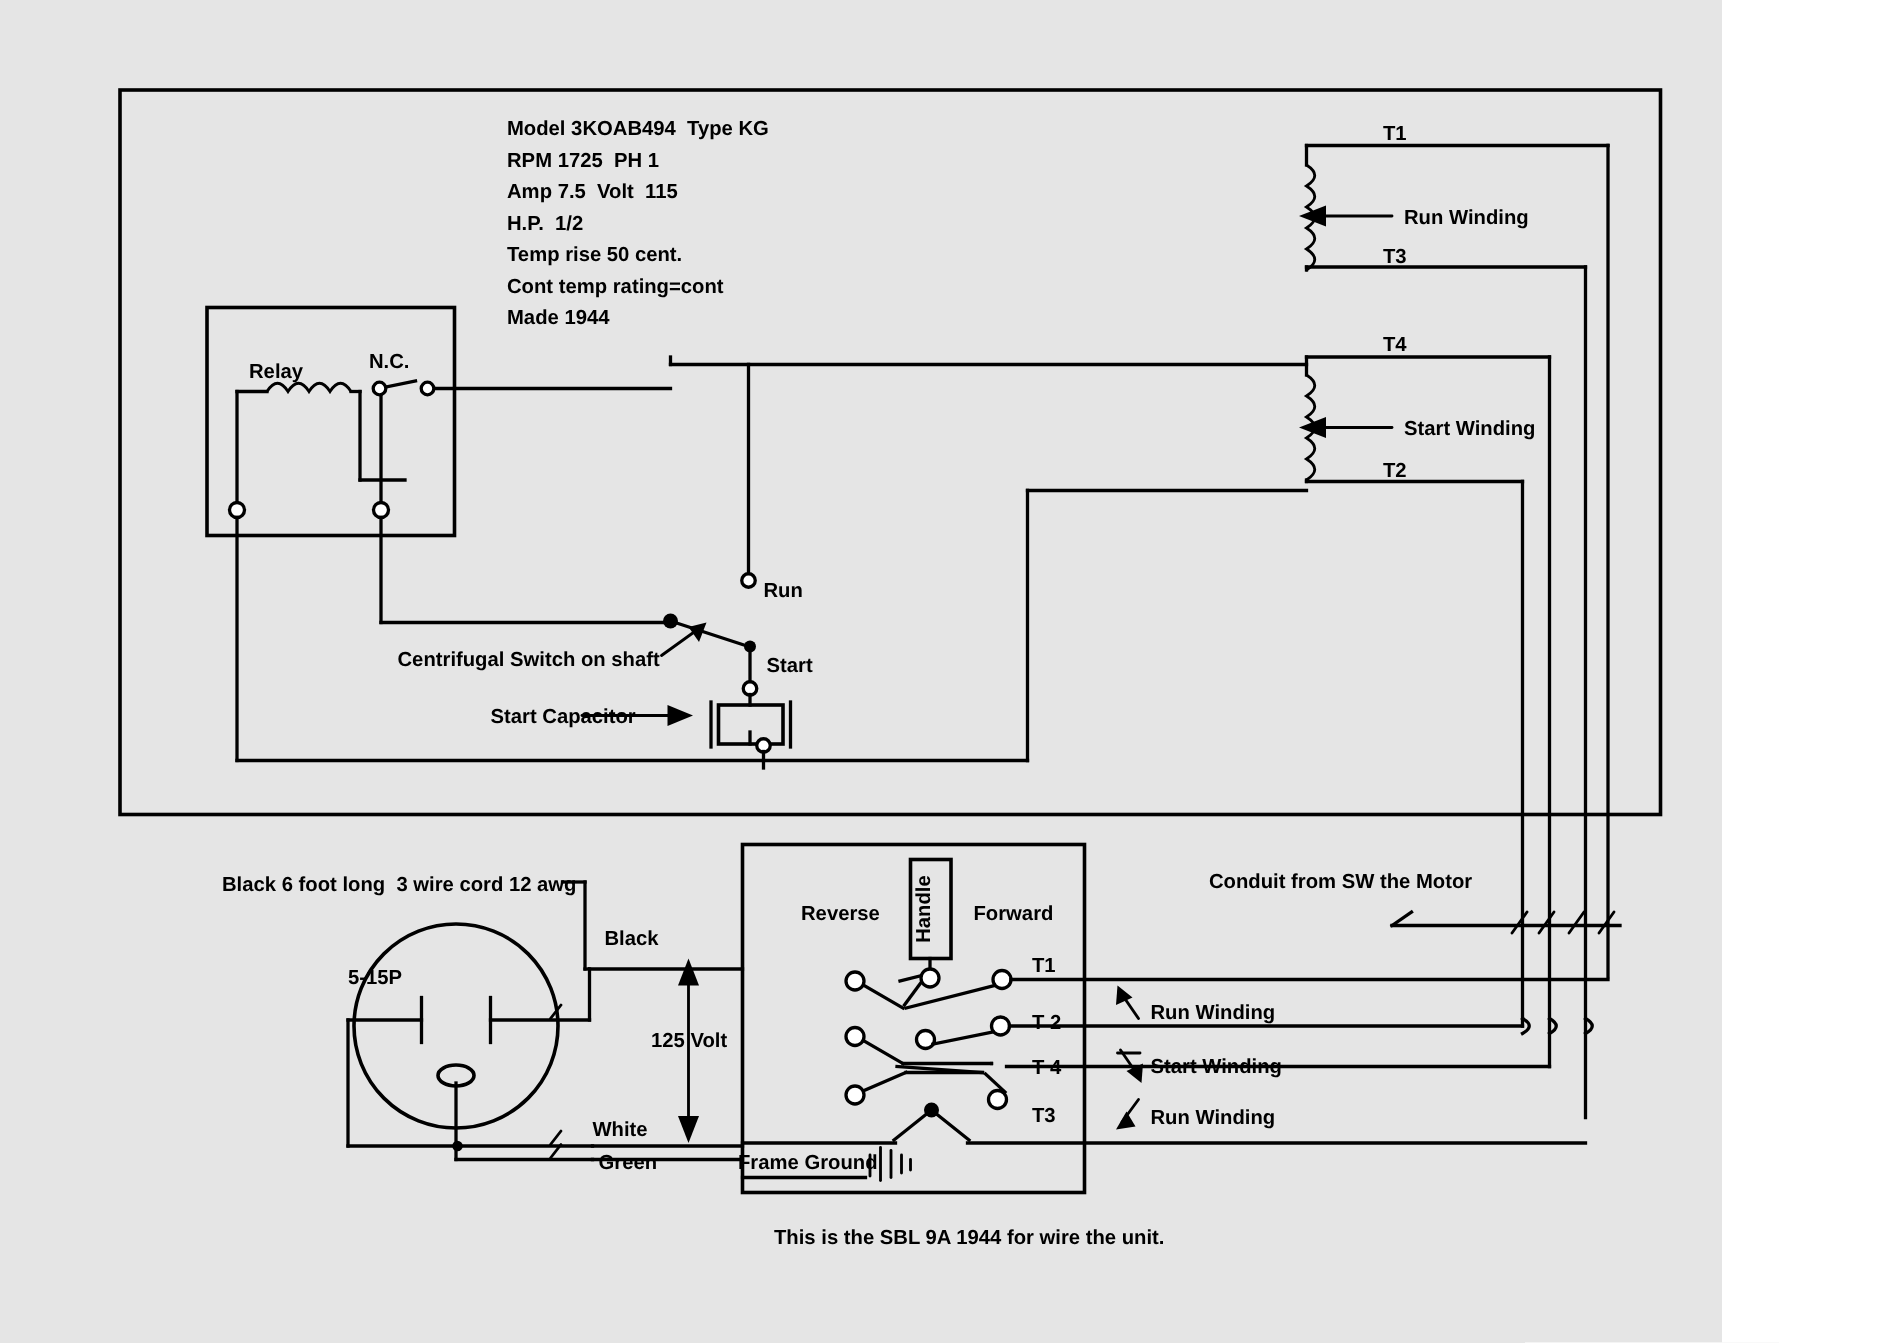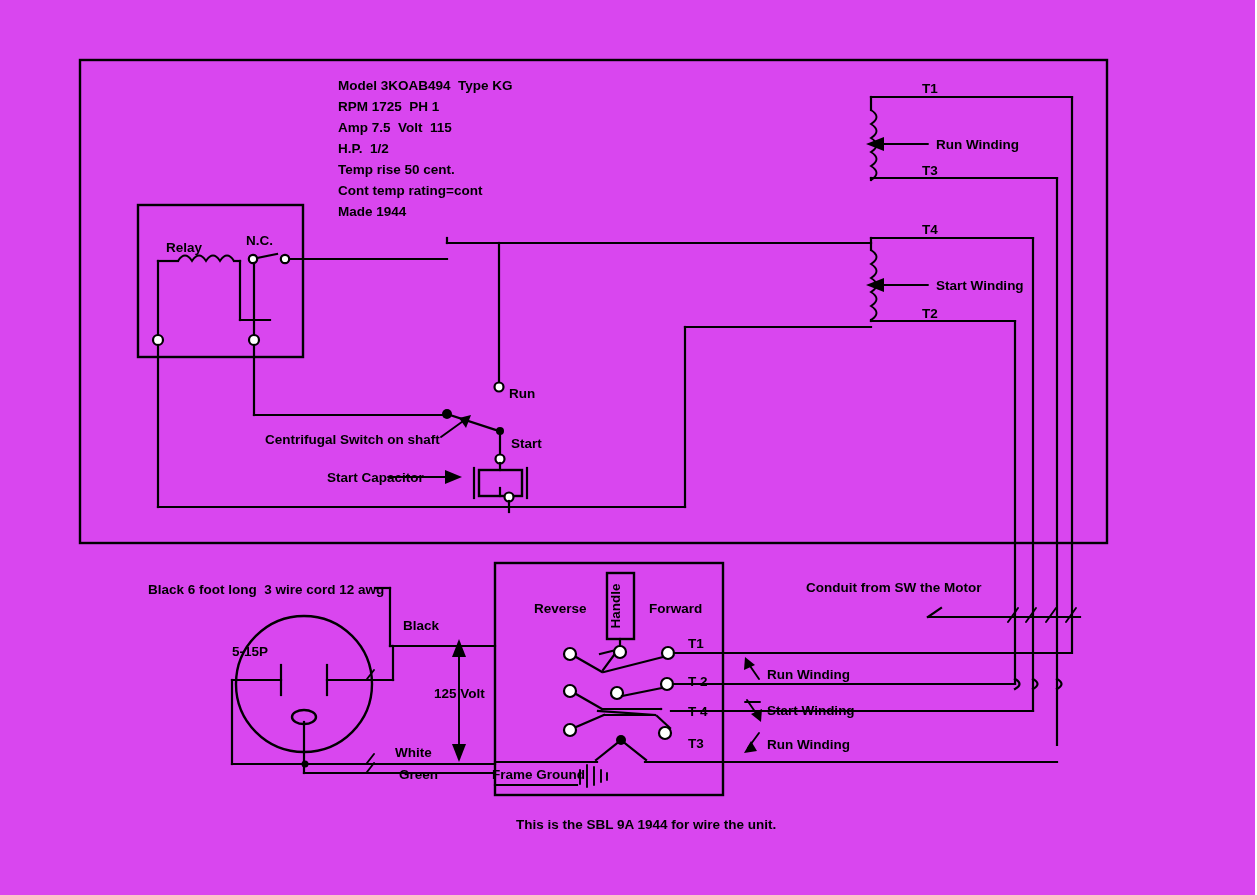--- a/index.html
+++ b/index.html
@@ -2,23 +2,23 @@
 <html><head>
 <meta charset="utf-8">
 <style>
   html, body {
     margin: 0;
     padding: 0;
     background: #ffffff;
   }
   #canvas {
     position: relative;
-    width: 1255px;
+    width: 1148px;
     height: 895px;
-    background: #d946ef;
+    background: #e5e5e5;
     font-family: "Liberation Sans", sans-serif;
   }
   svg { display: block; }
   .wire {
     stroke: #000000;
     stroke-width: 2.2;
     fill: none;
     stroke-linecap: square;
   }
   .wire-thin {

